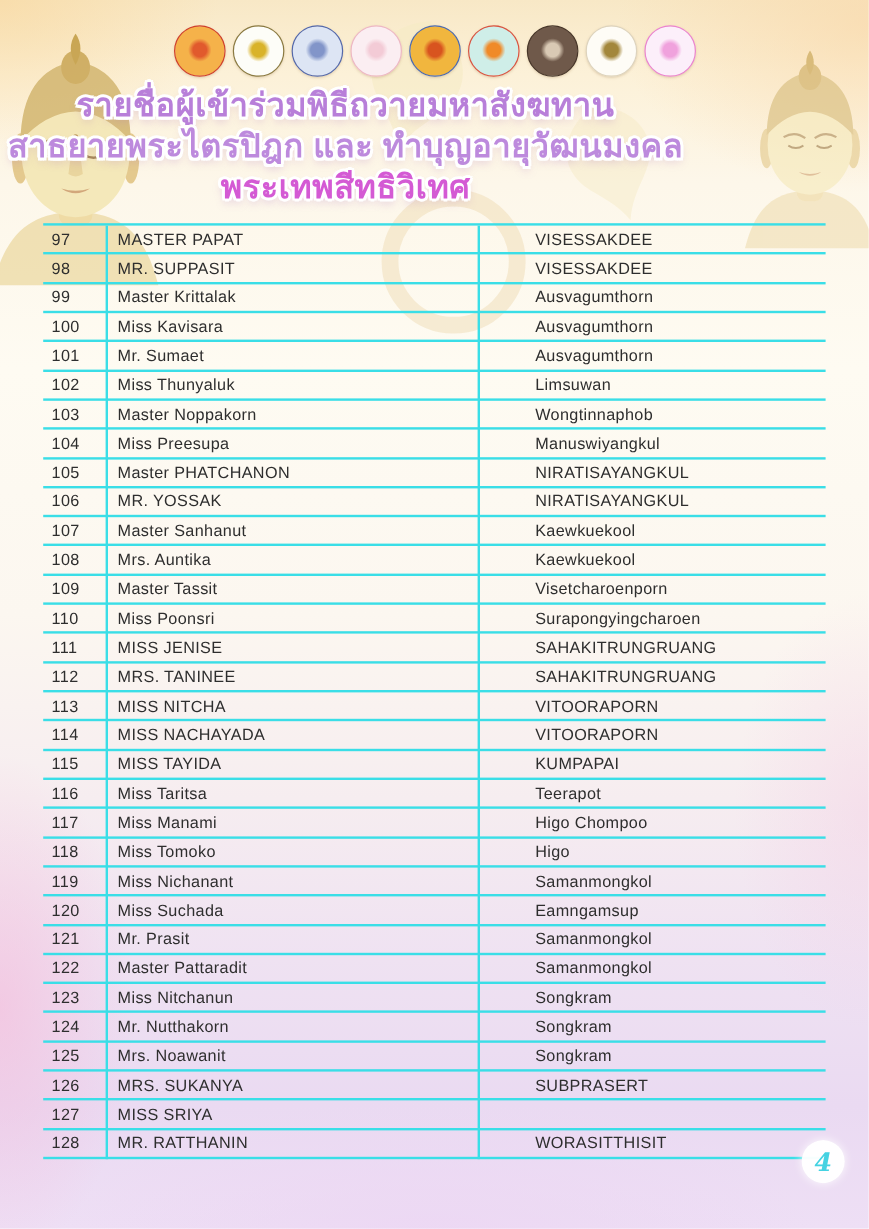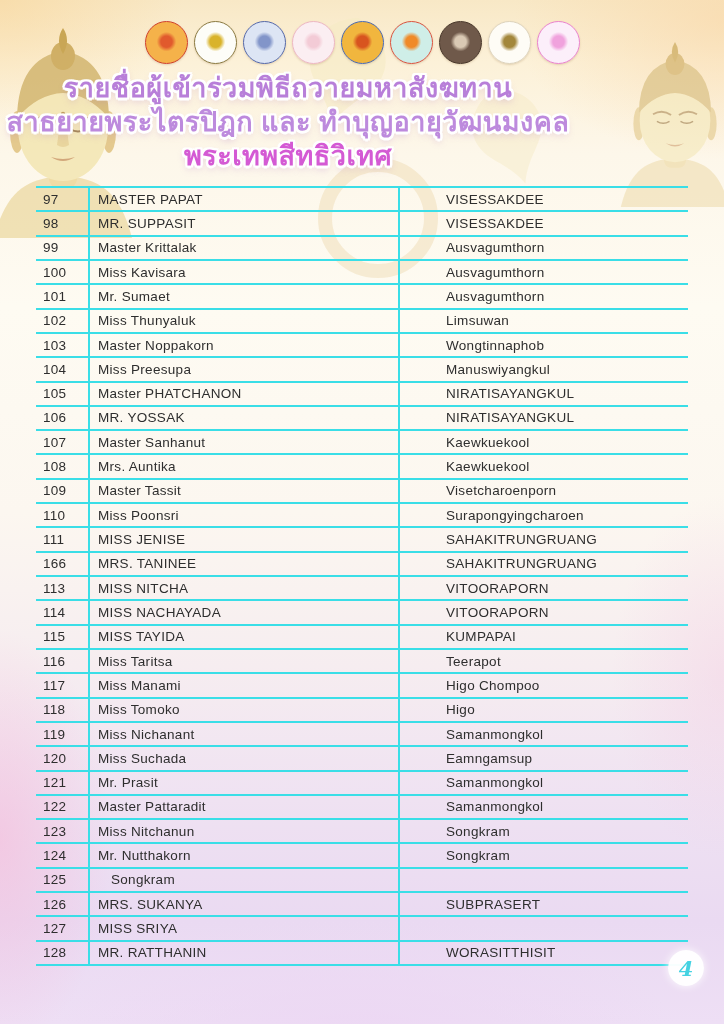--- a/index.html
+++ b/index.html
@@ -205,21 +205,21 @@
           <span class="c0">110</span>
           <span class="c1">Miss Poonsri</span>
           <span class="c2">Surapongyingcharoen</span>
         </div>
         <div class="trow">
           <span class="c0">111</span>
           <span class="c1">MISS JENISE</span>
           <span class="c2">SAHAKITRUNGRUANG</span>
         </div>
         <div class="trow">
-          <span class="c0">166</span>
+          <span class="c0">112</span>
           <span class="c1">MRS. TANINEE</span>
           <span class="c2">SAHAKITRUNGRUANG</span>
         </div>
         <div class="trow">
           <span class="c0">113</span>
           <span class="c1">MISS NITCHA</span>
           <span class="c2">VITOORAPORN</span>
         </div>
         <div class="trow">
           <span class="c0">114</span>
@@ -271,20 +271,21 @@
           <span class="c1">Miss Nitchanun</span>
           <span class="c2">Songkram</span>
         </div>
         <div class="trow">
           <span class="c0">124</span>
           <span class="c1">Mr. Nutthakorn</span>
           <span class="c2">Songkram</span>
         </div>
         <div class="trow">
           <span class="c0">125</span>
+          <span class="c1">Mrs. Noawanit</span>
           <span class="c2">Songkram</span>
         </div>
         <div class="trow">
           <span class="c0">126</span>
           <span class="c1">MRS. SUKANYA</span>
           <span class="c2">SUBPRASERT</span>
         </div>
         <div class="trow">
           <span class="c0">127</span>
           <span class="c1">MISS SRIYA</span>

